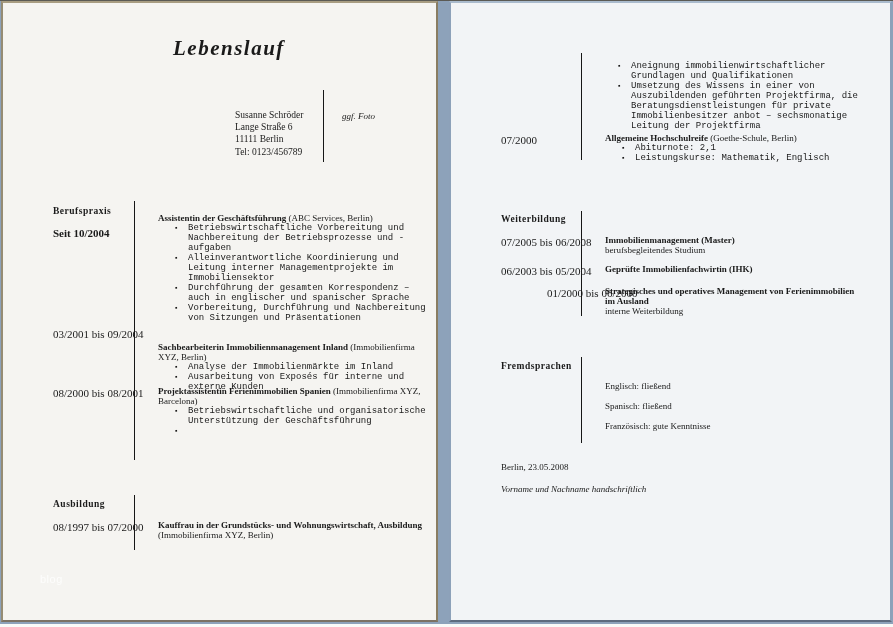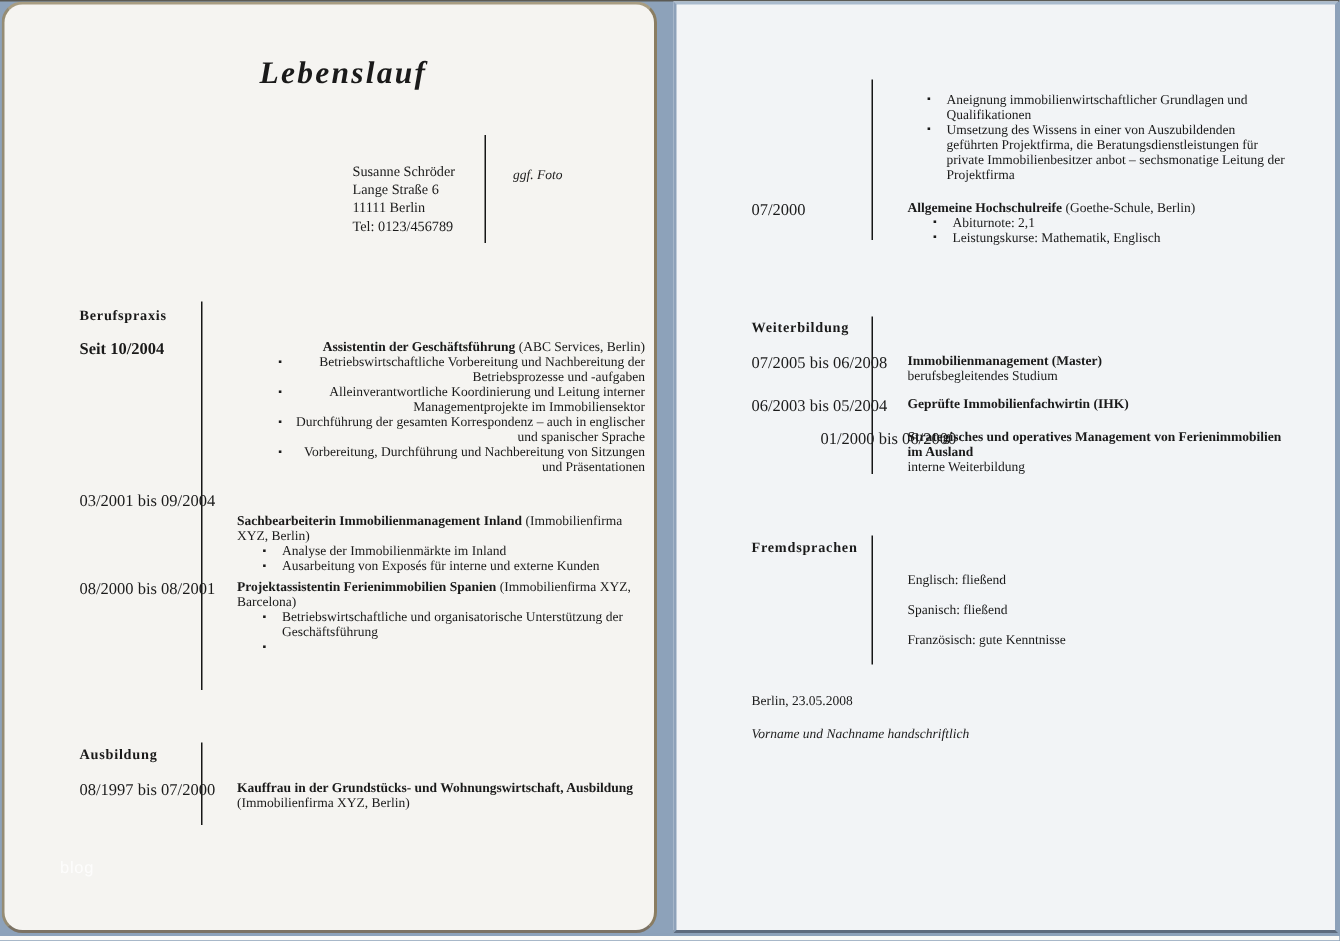--- a/index.html
+++ b/index.html
@@ -10,41 +10,40 @@
     color:#1a1a1a;
   }
   .top-edge { position:absolute; left:0; top:0; width:893px; height:1px; background:#5b5a54; }
   .bottom-strip { position:absolute; left:0; bottom:0; width:893px; height:3px; background:#fafaf8; }
 
   .page { position:absolute; top:1px; height:621px; box-sizing:border-box; }
   .page-left {
     left:1px; width:437px; background:#f5f4f1;
     border-style:solid; border-width:2px;
     border-color:#a89d82 #8a7d62 #7b7264 #958c74;
-    border-radius:14px;
   }
   .page-right {
     left:449px; width:443px; background:#f2f4f6;
     border-style:solid; border-width:2px;
     border-color:#aabbcd #8da1b9 #5d6b7e #8da1b9;
   }
   .abs { position:absolute; }
 
   .doc-title { font-size:21px; font-weight:bold; font-style:italic; letter-spacing:1.5px; }
   .section-label { font-size:9.5px; font-weight:bold; letter-spacing:0.5px; }
   .date { font-size:11px; }
   .body-text { font-size:9px; line-height:10px; }
   .contact { font-size:9.5px; line-height:12.2px; }
   .vrule { width:1px; background:#161616; }
   .b { font-weight:bold; }
   .it { font-style:italic; }
 
   .li { display:flex; }
   .bm { flex:0 0 13px; width:13px; font-size:7px; line-height:10px; }
-  .bt { flex:1; }
+  .bt { flex:1;font-family:Liberation Mono, monospace; }
 
   .watermark {
     font-family:"Liberation Sans", sans-serif;
     font-size:11px; color:#ffffff; opacity:0.8; letter-spacing:0.5px;
   }
 </style>
 </head>
 <body>
 
 <div class="top-edge"></div>
@@ -59,21 +58,21 @@
     <div>11111 Berlin</div>
     <div>Tel: 0123/456789</div>
   </div>
   <div class="abs vrule" style="left:320px; top:87px; height:72px;"></div>
   <div class="abs body-text it" style="left:339px; top:108px;">ggf. Foto</div>
 
   <div class="abs vrule" style="left:131px; top:198px; height:259px;"></div>
   <div class="abs section-label" style="left:50px; top:203px;">Berufspraxis</div>
 
   <div class="abs date" style="left:50px; top:224px;font-weight:bold;">Seit 10/2004</div>
-  <div class="abs body-text" style="left:155px; top:223px; width:272px;text-align:right;">
+  <div class="abs body-text" style="left:155px; top:210px; width:272px;">
     <div><span class="b">Assistentin der Geschäftsführung</span><span> (ABC Services, Berlin)</span></div>
     <div class="li" style="padding-left:17px;">
       <span class="bm">▪</span>
       <span class="bt">Betriebswirtschaftliche Vorbereitung und Nachbereitung der Betriebsprozesse und -aufgaben</span>
     </div>
     <div class="li" style="padding-left:17px;">
       <span class="bm">▪</span>
       <span class="bt">Alleinverantwortliche Koordinierung und Leitung interner Managementprojekte im Immobiliensektor</span>
     </div>
     <div class="li" style="padding-left:17px;">

